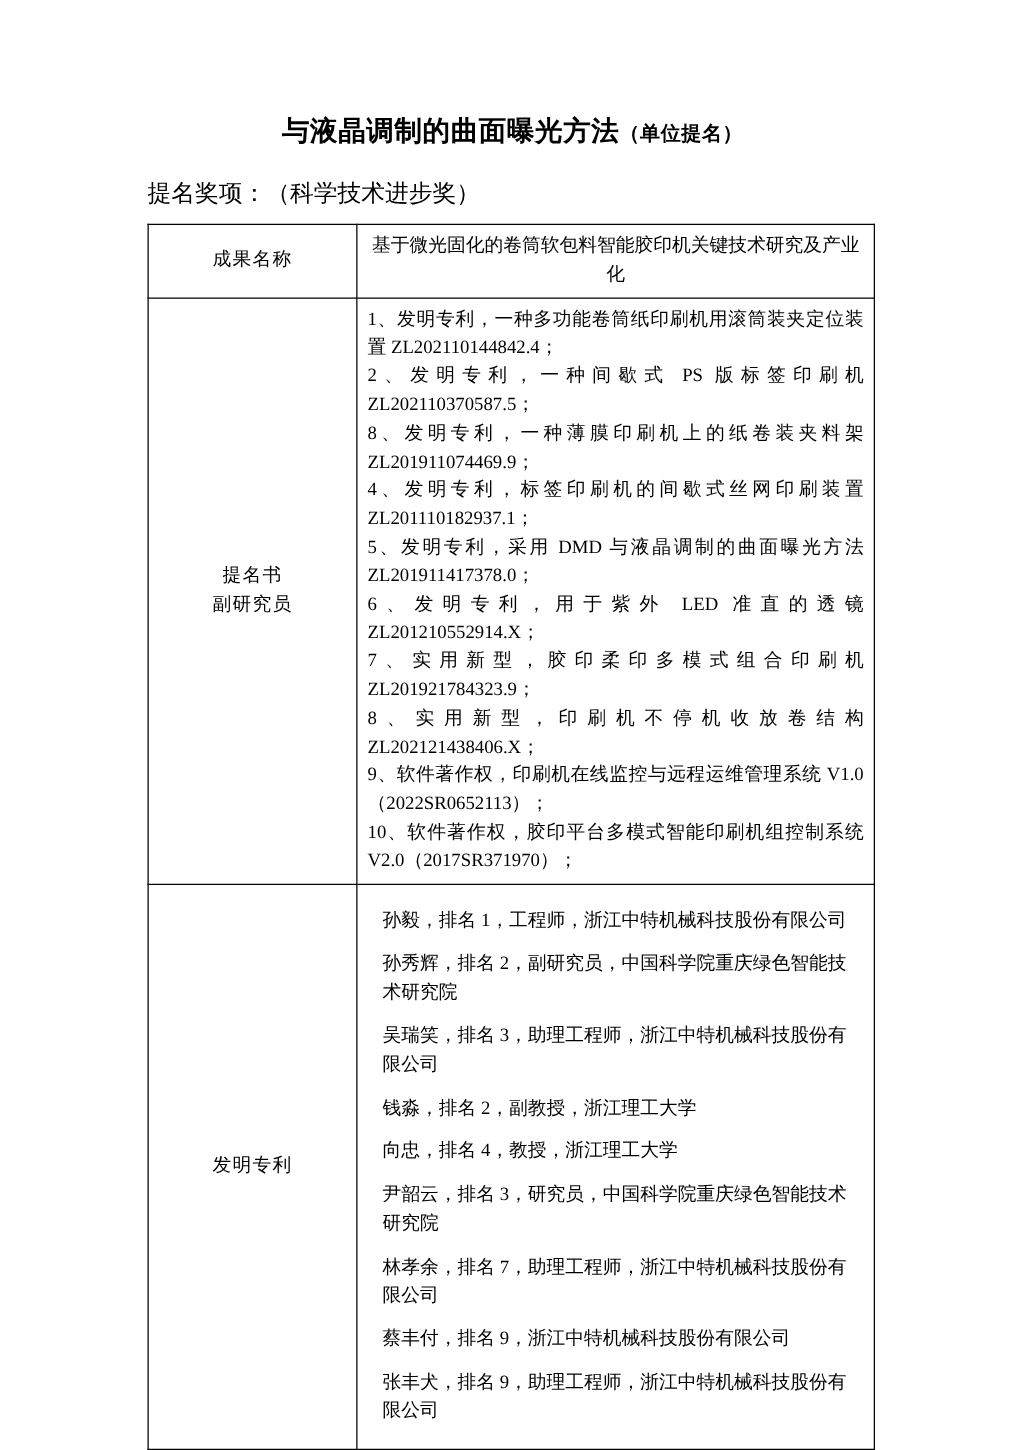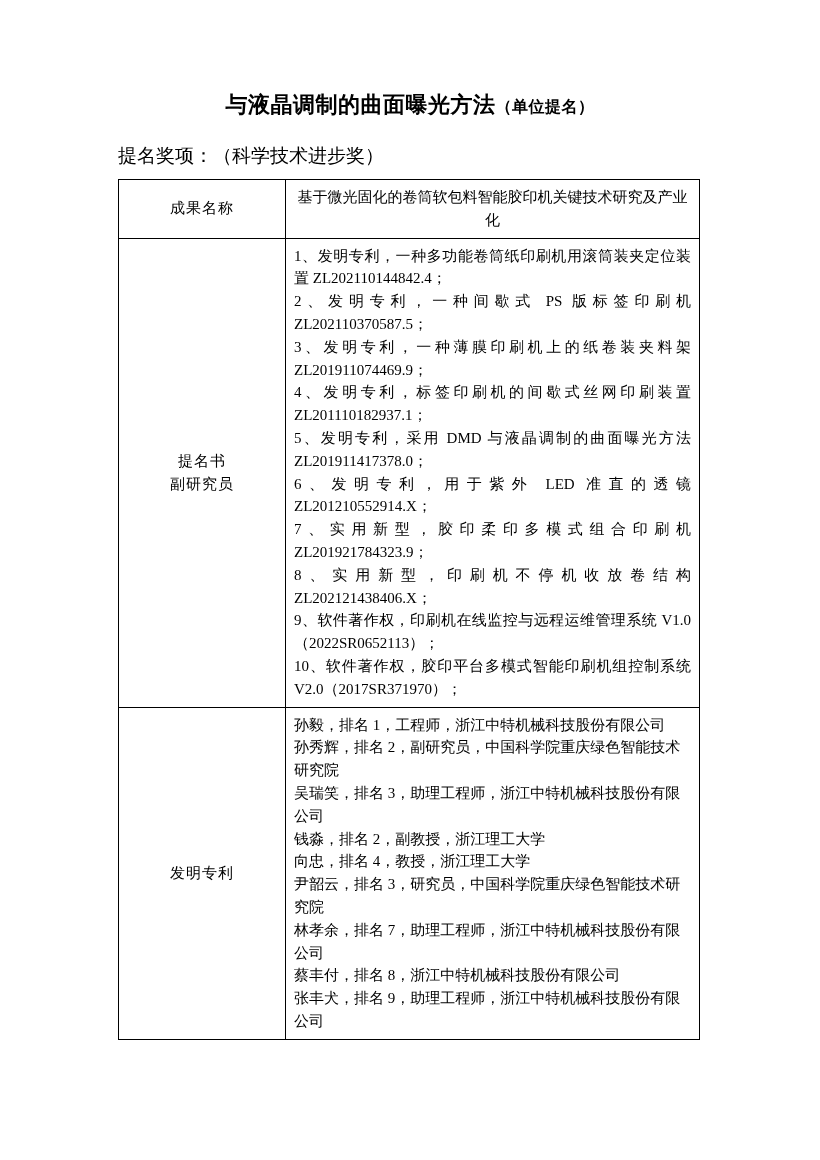--- a/index.html
+++ b/index.html
@@ -71,21 +71,21 @@
     text-align-last: left;
     font-size: 15.5px;
   }
   td.value-just p {
     margin: 0;
     text-align: justify;
     text-justify: inter-ideograph;
     font-family: Liberation Serif, serif;
   }
   td.value-left p {
-    margin: 0;
+    margin: 12px;
     text-align: left;
   }
   td.value-left {
     font-size: 15px;
     line-height: 1.55;
   }
   .name-cell {
     padding-top: 6px;
     padding-bottom: 6px;
   }
@@ -108,40 +108,40 @@
         <td class="value-center">基于微光固化的卷筒软包料智能胶印机关键技术研究及产业化</td>
       </tr>
       <tr>
         <td class="label">
           <span class="l2">提名书</span>
           <span class="l2">副研究员</span>
         </td>
         <td class="value-just">
           <p>1、发明专利，一种多功能卷筒纸印刷机用滚筒装夹定位装置 ZL202110144842.4；</p>
           <p>2、发明专利，一种间歇式 PS 版标签印刷机 ZL202110370587.5；</p>
-          <p>3、发明专利，一种薄膜印刷机上的纸卷装夹料架 ZL201911074469.9；</p>
+          <p>8、发明专利，一种薄膜印刷机上的纸卷装夹料架 ZL201911074469.9；</p>
           <p>4、发明专利，标签印刷机的间歇式丝网印刷装置 ZL201110182937.1；</p>
           <p>5、发明专利，采用 DMD 与液晶调制的曲面曝光方法 ZL201911417378.0；</p>
           <p>6、发明专利，用于紫外 LED 准直的透镜 ZL201210552914.X；</p>
           <p>7、实用新型，胶印柔印多模式组合印刷机 ZL201921784323.9；</p>
           <p>8、实用新型，印刷机不停机收放卷结构 ZL202121438406.X；</p>
           <p>9、软件著作权，印刷机在线监控与远程运维管理系统 V1.0（2022SR0652113）；</p>
           <p>10、软件著作权，胶印平台多模式智能印刷机组控制系统 V2.0（2017SR371970）；</p>
         </td>
       </tr>
       <tr>
         <td class="label">发明专利</td>
         <td class="value-left name-cell">
           <p>孙毅，排名 1，工程师，浙江中特机械科技股份有限公司</p>
           <p>孙秀辉，排名 2，副研究员，中国科学院重庆绿色智能技术研究院</p>
           <p>吴瑞笑，排名 3，助理工程师，浙江中特机械科技股份有限公司</p>
           <p>钱淼，排名 2，副教授，浙江理工大学</p>
           <p>向忠，排名 4，教授，浙江理工大学</p>
           <p>尹韶云，排名 3，研究员，中国科学院重庆绿色智能技术研究院</p>
           <p>林孝余，排名 7，助理工程师，浙江中特机械科技股份有限公司</p>
-          <p>蔡丰付，排名 8，浙江中特机械科技股份有限公司</p>
+          <p>蔡丰付，排名 9，浙江中特机械科技股份有限公司</p>
           <p>张丰犬，排名 9，助理工程师，浙江中特机械科技股份有限公司</p>
         </td>
       </tr>
     </tbody>
   </table>
 
 </div>
 
 </body></html>

